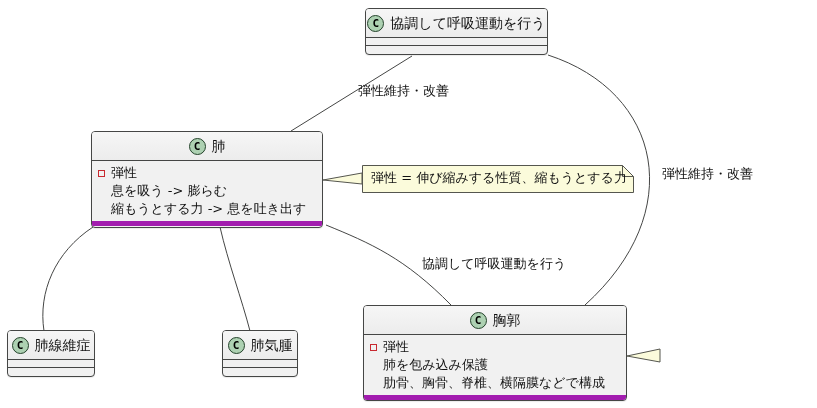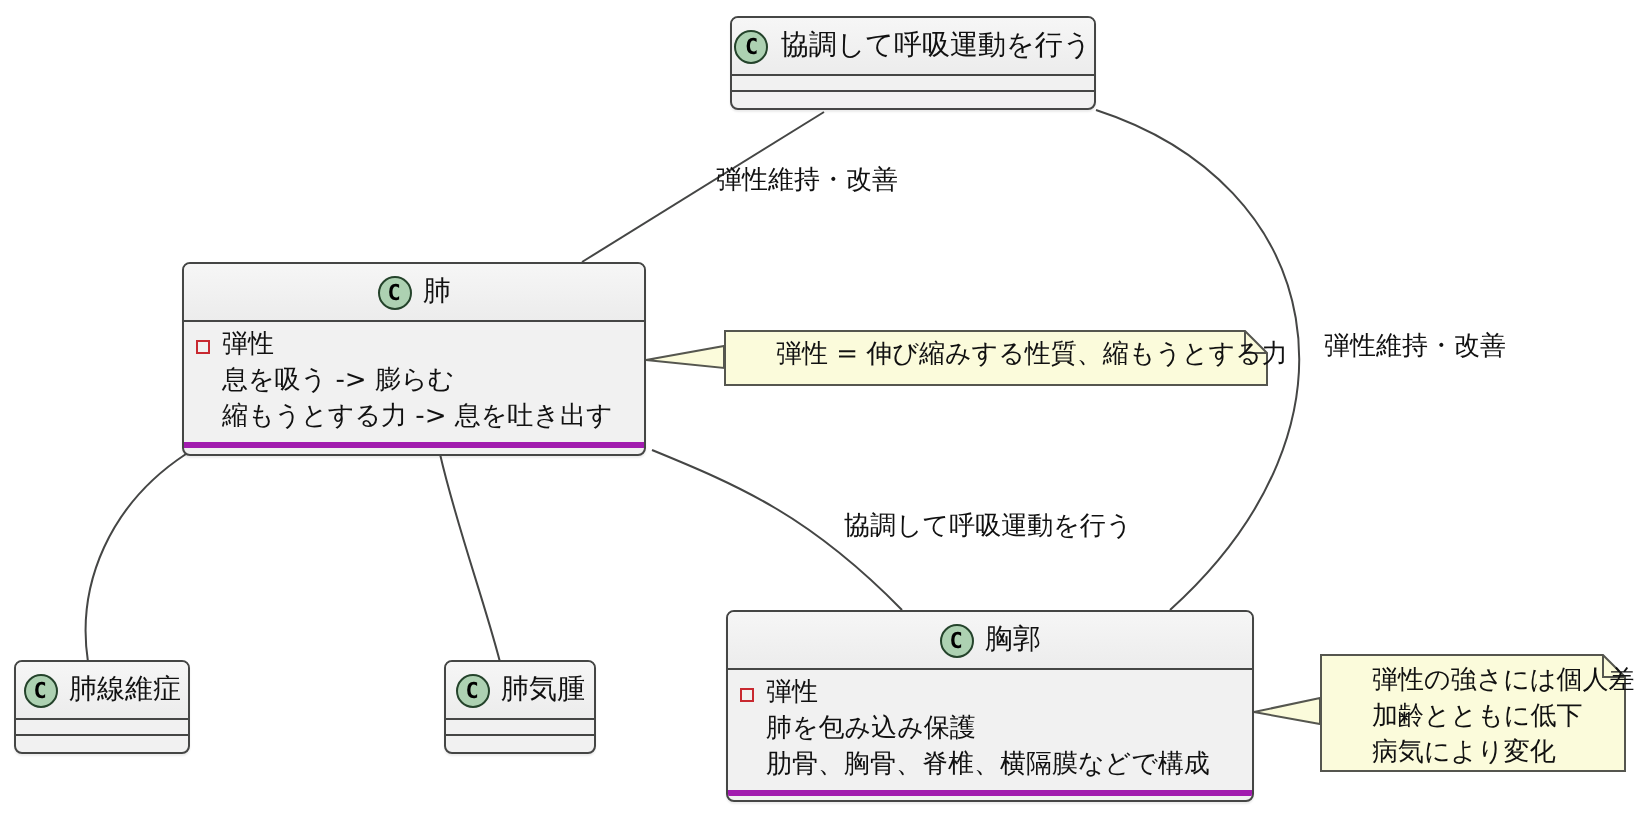--- a/index.html
+++ b/index.html
@@ -26,32 +26,32 @@
   .circle-c {
     width:17px; height:17px; border-radius:50%;
     background:#ADD1B2; border:1px solid #24432B;
     display:flex; align-items:center; justify-content:center;
     font-family:"DejaVu Sans Mono", monospace; font-weight:bold; font-size:11px; color:#000;
     flex:0 0 auto;
   }
   .cls-name { font-size:14px; line-height:14px; white-space:nowrap; }
 
   .fields {
-    border-bottom:3px solid #a21caf; font-size:13px; line-height:18px;
+    border-bottom:5px solid #a21caf; font-size:13px; line-height:18px;
     padding:3px 8px 3px 6px; white-space:nowrap;
   }
   .field-title { display:flex; align-items:center; gap:6px; }
   .sq { width:7px; height:7px; border:1px solid #C82930; background:transparent; flex:0 0 auto; }
   .field-line { padding-left:13px; }
   .empty-row { flex:0 0 8px; border-bottom:1px solid #454645; }
   .empty-row.last { flex:1 1 auto; border-bottom:none; }
 
   .note { position:absolute; }
   .note > svg { position:absolute; left:0; top:0; }
-  .note-text { position:relative; font-size:13px; line-height:18px; padding:5px 12px 0 26px; white-space:nowrap; }
+  .note-text { position:relative; font-size:13px; line-height:18px; padding:5px 12px 0 9px; white-space:nowrap; }
   .note-text.single { padding-top:4px; }
 
   .edge-label { position:absolute; font-size:13px; line-height:14px; white-space:nowrap; }
 </style>
 </head>
 <body>
 
 <div class="stage">
 
   <svg class="svg-layer" viewBox="0 0 817 408">
@@ -124,29 +124,18 @@
   </div>
 
   <div class="note" style="left:362px; top:165px; width:272px; height:28px;">
     <svg width="272" height="28">
       <path d="M0.5,0.5 H260.5 L271.5,11.5 V27.5 H0.5 Z" fill="#FBFBDB" stroke="#55564F" stroke-width="1"></path>
       <polyline points="260.5,0.5 260.5,11.5 271.5,11.5" fill="none" stroke="#55564F" stroke-width="1"></polyline>
     </svg>
     <div class="note-text single">弾性 = 伸び縮みする性質、縮もうとする力</div>
   </div>
 
-  <div class="note" style="left:660px; top:327px; width:153px; height:59px;">
-    <svg width="153" height="59">
-      <path d="M0.5,0.5 H141.5 L152.5,11.5 V58.5 H0.5 Z" fill="#FBFBDB" stroke="#55564F" stroke-width="1"></path>
-      <polyline points="141.5,0.5 141.5,11.5 152.5,11.5" fill="none" stroke="#55564F" stroke-width="1"></polyline>
-    </svg>
-    <div class="note-text">
-      <div>弾性の強さには個人差</div>
-      <div>加齢とともに低下</div>
-      <div>病気により変化</div>
-    </div>
-  </div>
 
   <div class="edge-label" style="left:358px; top:84px;">弾性維持・改善</div>
   <div class="edge-label" style="left:662px; top:167px;">弾性維持・改善</div>
   <div class="edge-label" style="left:422px; top:257px;">協調して呼吸運動を行う</div>
 
 </div>
 
 </body></html>

